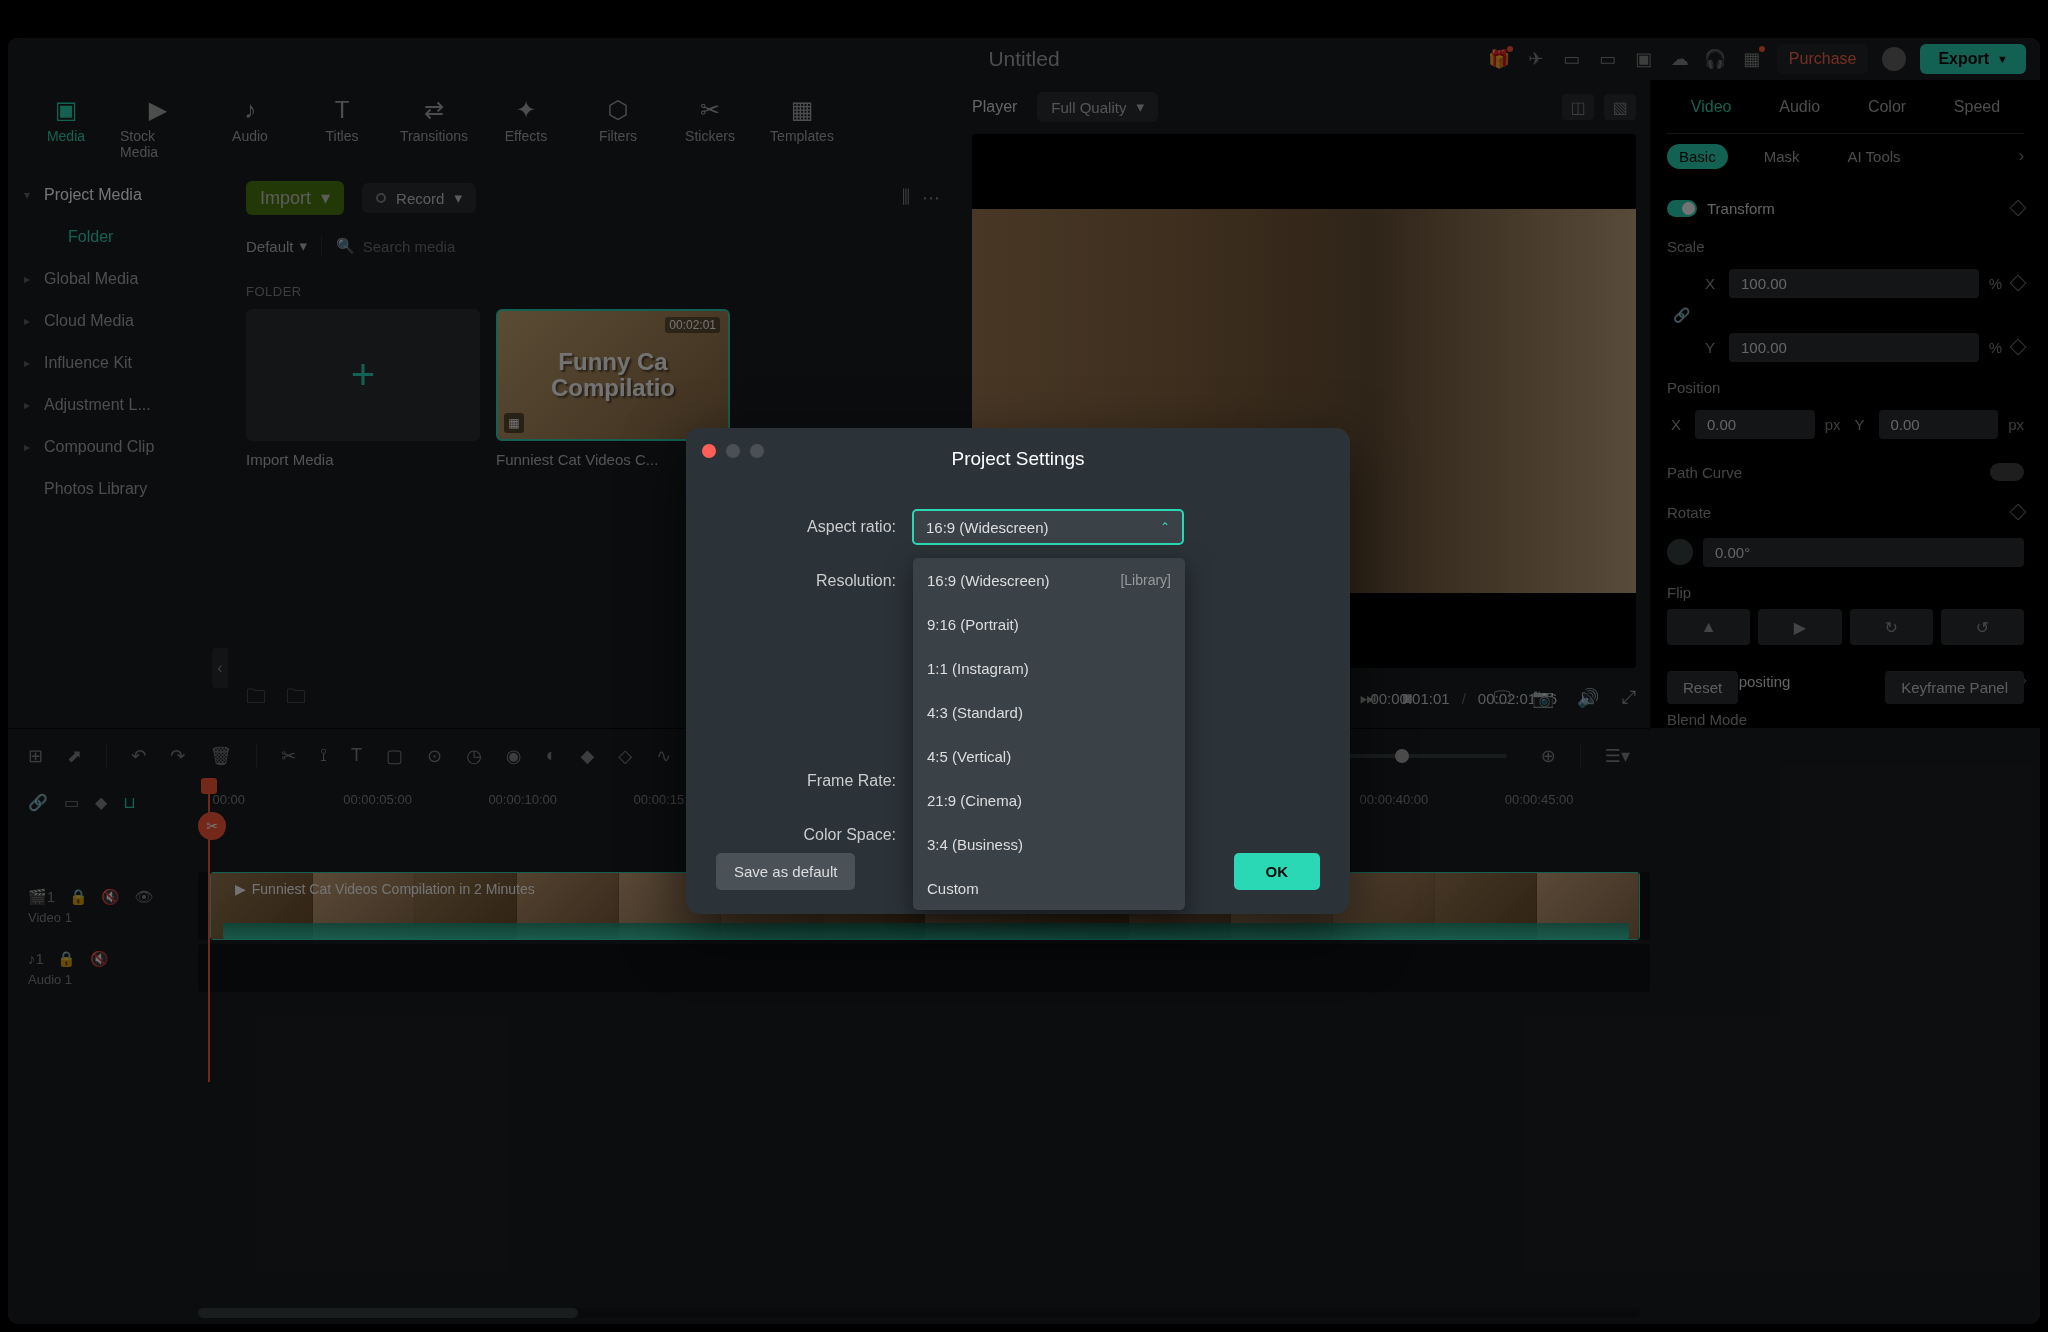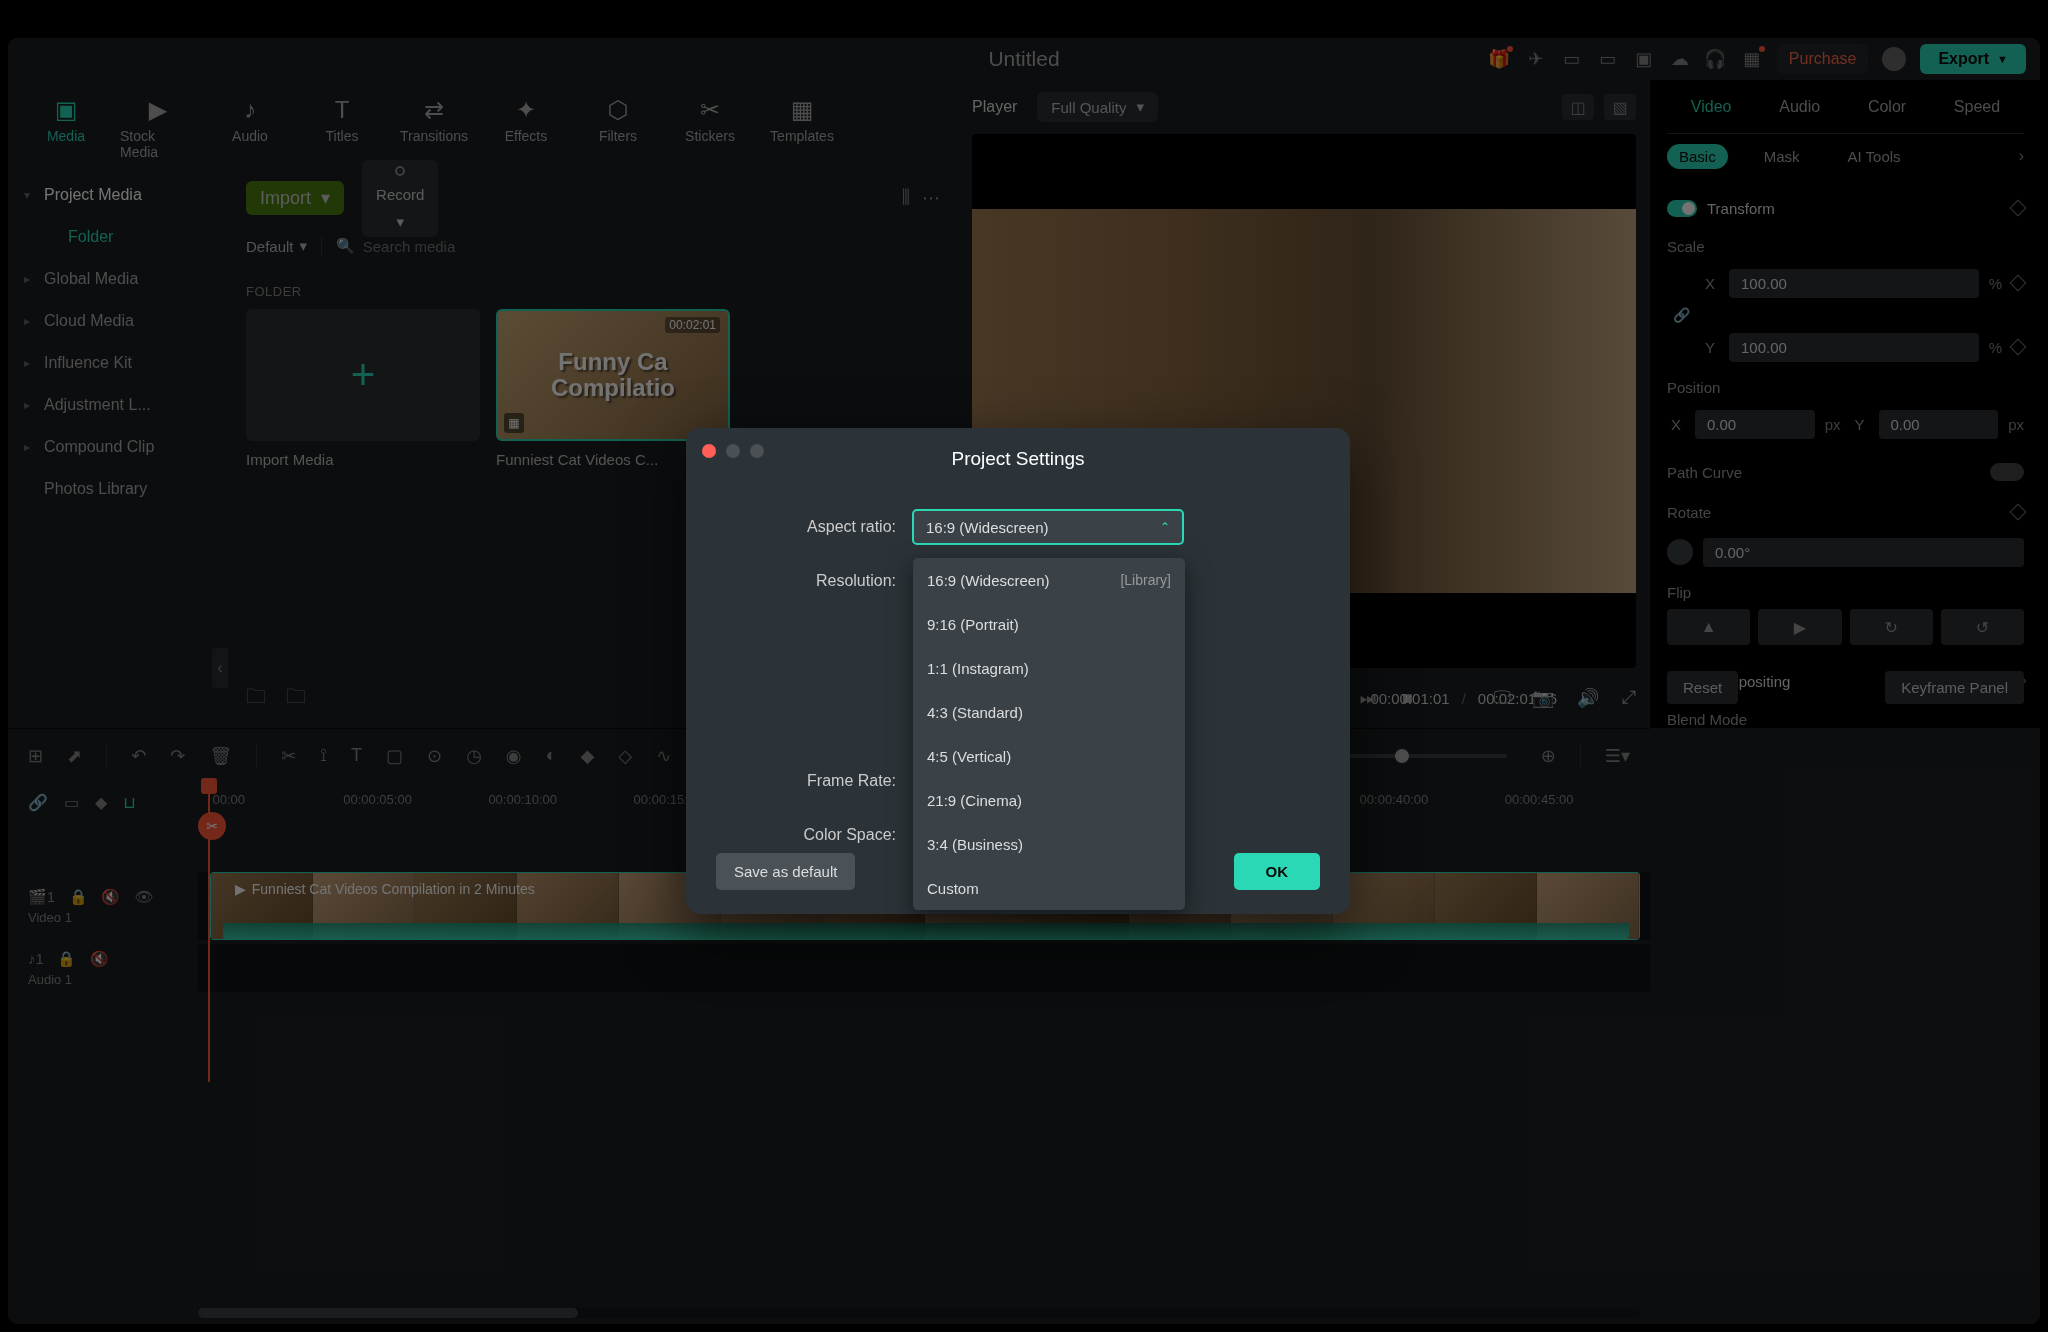--- a/index.html
+++ b/index.html
@@ -30,21 +30,21 @@
 .media-sidebar { width: 220px; padding-top: 6px; }
 .ms-item { padding: 12px 18px 12px 36px; font-size: 16px; color: #aaa; position: relative; }
 .ms-item.active { color: #fff; font-weight: 500; }
 .ms-item.folder { color: #2ad8b5; padding-left: 60px; }
 .ms-item .exp { position: absolute; left: 16px; top: 14px; font-size: 12px; color: #666; }
 .ms-collapse { position: absolute; right: 0; bottom: 40px; width: 16px; height: 40px; background: #2a2e32; border-radius: 4px 0 0 4px; display: flex; align-items: center; justify-content: center; color: #888; }
 
 .media-content { flex: 1; padding: 8px 18px; position: relative; }
 .mc-toolbar { display: flex; align-items: center; gap: 18px; height: 44px; }
 .import-btn { background: #4d7c0f; padding: 6px 14px; border-radius: 6px; font-size: 18px; display: flex; align-items: center; gap: 10px; color: #ccc; }
-.record-btn { background: #2a3034; padding: 6px 14px; border-radius: 6px; font-size: 15px; display: flex; align-items: center; gap: 10px; color: #ccc; flex-direction: column; }
+.record-btn { background: #2a3034; padding: 6px 14px; border-radius: 6px; font-size: 15px; display: flex; align-items: center; gap: 10px; color: #ccc; }
 .rec-dot { width: 10px; height: 10px; border: 2px solid #888; border-radius: 50%; }
 .mc-toolbar-right { margin-left: auto; display: flex; gap: 12px; color: #888; font-size: 18px; }
 
 .mc-sort { display: flex; align-items: center; gap: 14px; height: 44px; margin-top: 4px; }
 .sort-sel { font-size: 15px; color: #bbb; display: flex; gap: 6px; align-items: center; }
 .search-box { flex: 1; display: flex; align-items: center; gap: 8px; color: #666; font-size: 15px; }
 .search-box input { background: transparent; border: none; color: #aaa; font-size: 15px; outline: none; width: 100%; }
 
 .folder-label { font-size: 13px; color: #888; margin: 16px 0 10px; letter-spacing: 0.5px; }
 .media-grid { display: flex; gap: 16px; }

